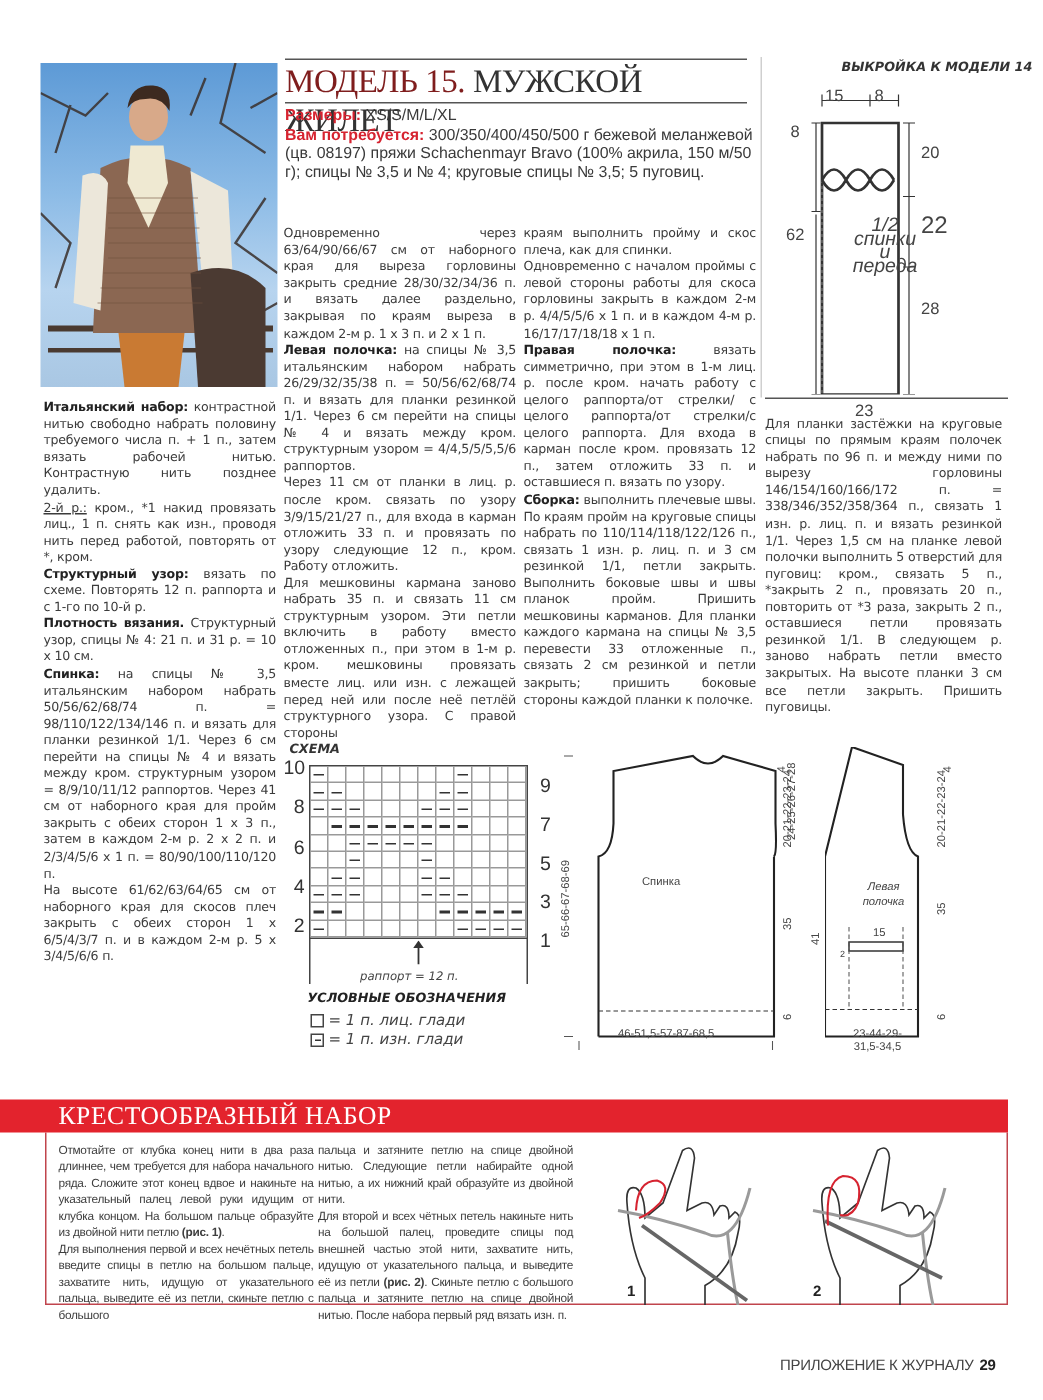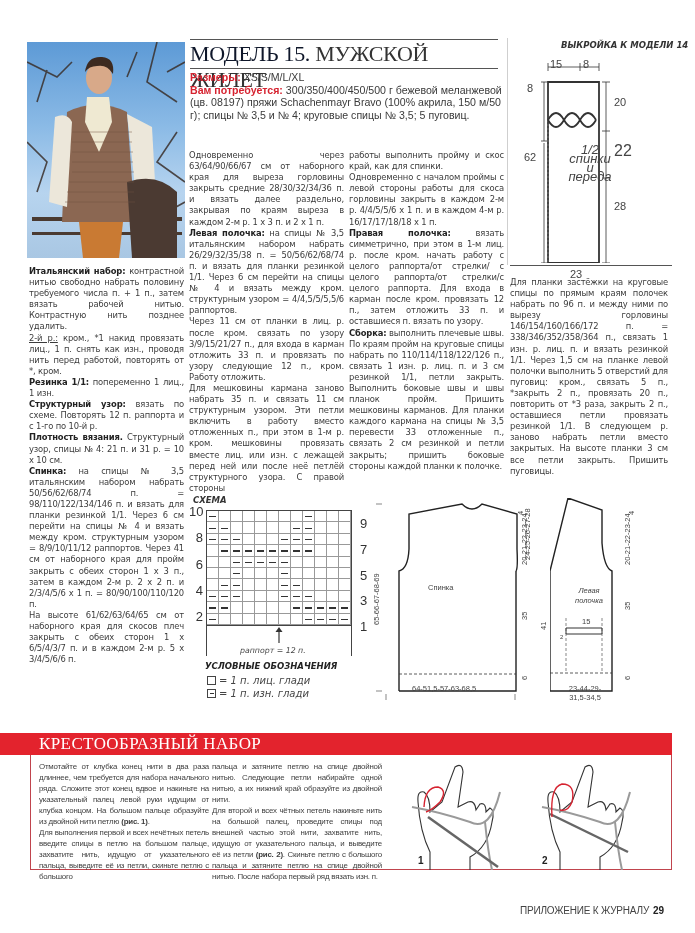--- a/index.html
+++ b/index.html
@@ -7,21 +7,21 @@
   body { position: relative; font-family: "Liberation Sans", sans-serif; color: #3a3a3a; }
   .abs { position: absolute; }
   .txt { font-size: 8.4px; line-height: 11.1px; text-align: justify; hyphens: manual; color: #3b3b3b; font-family: "DejaVu Sans", sans-serif; letter-spacing: -0.15px; }
   .txt p { margin: 0; }
   .b { font-weight: bold; color: #222; }
   .u { text-decoration: underline; }
   .photo { left: 27px; top: 42px; width: 158px; height: 216px; overflow: hidden;
     background: linear-gradient(180deg, #5d9ad6 0%, #8cbbe6 40%, #b7d4ef 70%, #a9c7e3 100%); }
   .title-bar { left: 190px; top: 39px; width: 308px; height: 30px; border-top: 1.5px solid #555; border-bottom: 1.5px solid #555; }
   .title { font-family: "Liberation Serif", serif; font-size: 22px; line-height: 26px; color: #333; padding-top: 1px; letter-spacing: -0.3px; }
-  .title .num { color: #0f172a; }
+  .title .num { color: #7f1d1d; }
   .req { left: 190px; top: 71px; width: 312px; font-size: 10.6px; line-height: 12.6px; color: #3a3a3a; font-family: "Liberation Sans", sans-serif; }
   .req .lbl { color: #d62330; font-weight: bold; }
   .vline { left: 507px; top: 38px; width: 1px; height: 227px; background: #cfcfcf; }
   .pattern-title { left: 537px; top: 40px; font-size: 8.5px; font-weight: bold; font-style: italic; color: #333; font-family: "DejaVu Sans", sans-serif; margin-left: 24px; }
   .hline-r { left: 510px; top: 265px; width: 162px; height: 1px; background: #555; }
   .chart-title { left: 193px; top: 495px; font-size: 8.5px; font-weight: bold; font-style: italic; color: #333; font-family: "DejaVu Sans", sans-serif; }
   .grid { left: 206px; top: 510px; width: 146px; height: 116px; border: 1px solid #444; display: grid; grid-template-columns: repeat(12, 1fr); grid-template-rows: repeat(10, 1fr); }
   .cell { border-right: 0.6px solid #999; border-bottom: 0.6px solid #999; position: relative; }
   .cell.p::after { content: ""; position: absolute; left: 2px; right: 2px; top: 50%; height: 1.2px; background: #333; }
   .rnum { font-size: 13px; color: #333; font-family: "Liberation Sans", sans-serif; width: 14px; text-align: right; }
@@ -100,36 +100,35 @@
 <div class="abs dim" style="left:565px; top:145px; width:50px; text-align:center; font-style:italic; font-size:13px; line-height:9px;">
   <div>1/2</div>
   <div>спинки</div>
   <div>и переда</div>
 </div>
 <div class="abs hline-r"></div>
 
 <div class="abs txt" style="left:29px; top:266px; width:155px;">
   <p><span class="b">Итальянский набор:</span> <span>контрастной нитью свободно набрать половину требуемого числа п. + 1 п., затем вязать рабочей нитью. Контрастную нить позднее удалить.</span></p>
   <p><span class="u">2-й р.:</span> <span>кром., *1 накид провязать лиц., 1 п. снять как изн., проводя нить перед работой, повторять от *, кром.</span></p>
-  <p><span class="b">Резинка 1/1:</span> <span>попеременно 1 лиц., 1 изн.</span></p>
   <p><span class="b">Структурный узор:</span> <span>вязать по схеме. Повторять 12 п. раппорта и с 1-го по 10-й р.</span></p>
   <p><span class="b">Плотность вязания.</span> <span>Структурный узор, спицы № 4: 21 п. и 31 р. = 10 х 10 см.</span></p>
   <p><span class="b">Спинка:</span> <span>на спицы № 3,5 итальянским набором набрать 50/56/62/68/74 п. = 98/110/122/134/146 п. и вязать для планки резинкой 1/1. Через 6 см перейти на спицы № 4 и вязать между кром. структурным узором = 8/9/10/11/12 раппортов. Через 41 см от наборного края для пройм закрыть с обеих сторон 1 х 3 п., затем в каждом 2-м р. 2 х 2 п. и 2/3/4/5/6 х 1 п. = 80/90/100/110/120 п.</span></p>
   <p>На высоте 61/62/63/64/65 см от наборного края для скосов плеч закрыть с обеих сторон 1 х 6/5/4/3/7 п. и в каждом 2-м р. 5 х 3/4/5/6/6 п.</p>
 </div>
 
 <div class="abs txt" style="left:189px; top:150px; width:155px;">
   <p>Одновременно через 63/64/90/66/67 см от наборного края для выреза горловины закрыть средние 28/30/32/34/36 п. и вязать далее раздельно, закрывая по краям выреза в каждом 2-м р. 1 х 3 п. и 2 х 1 п.</p>
   <p><span class="b">Левая полочка:</span> <span>на спицы № 3,5 итальянским набором набрать 26/29/32/35/38 п. = 50/56/62/68/74 п. и вязать для планки резинкой 1/1. Через 6 см перейти на спицы № 4 и вязать между кром. структурным узором = 4/4,5/5/5,5/6 раппортов.</span></p>
   <p>Через 11 см от планки в лиц. р. после кром. связать по узору 3/9/15/21/27 п., для входа в карман отложить 33 п. и провязать по узору следующие 12 п., кром. Работу отложить.</p>
   <p>Для мешковины кармана заново набрать 35 п. и связать 11 см структурным узором. Эти петли включить в работу вместо отложенных п., при этом в 1-м р. кром. мешковины провязать вместе лиц. или изн. с лежащей перед ней или после неё петлёй структурного узора. С правой стороны</p>
 </div>
 
 <div class="abs txt" style="left:349px; top:150px; width:155px;">
-  <p>работы выполнить пройму и скос край, как для спинки.</p>
+  <p>краям выполнить пройму и скос плеча, как для спинки.</p>
   <p>Одновременно с началом проймы с левой стороны работы для скоса горловины закрыть в каждом 2-м р. 4/4/5/5/6 х 1 п. и в каждом 4-м р. 16/17/17/18/18 х 1 п.</p>
   <p><span class="b">Правая полочка:</span> <span>вязать симметрично, при этом в 1-м лиц. р. после кром. начать работу с целого раппорта/от стрелки/ с целого раппорта/от стрелки/с целого раппорта. Для входа в карман после кром. провязать 12 п., затем отложить 33 п. и оставшиеся п. вязать по узору.</span></p>
   <p><span class="b">Сборка:</span> <span>выполнить плечевые швы. По краям пройм на круговые спицы набрать по 110/114/118/122/126 п., связать 1 изн. р. лиц. п. и 3 см резинкой 1/1, петли закрыть. Выполнить боковые швы и швы планок пройм. Пришить мешковины карманов. Для планки каждого кармана на спицы № 3,5 перевести 33 отложенные п., связать 2 см резинкой и петли закрыть; пришить боковые стороны каждой планки к полочке.</span></p>
 </div>
 
 <div class="abs txt" style="left:510px; top:277px; width:158px;">
   <p>Для планки застёжки на круговые спицы по прямым краям полочек набрать по 96 п. и между ними по вырезу горловины 146/154/160/166/172 п. = 338/346/352/358/364 п., связать 1 изн. р. лиц. п. и вязать резинкой 1/1. Через 1,5 см на планке левой полочки выполнить 5 отверстий для пуговиц: кром., связать 5 п., *закрыть 2 п., провязать 20 п., повторить от *3 раза, закрыть 2 п., оставшиеся петли провязать резинкой 1/1. В следующем р. заново набрать петли вместо закрытых. На высоте планки 3 см все петли закрыть. Пришить пуговицы.</p>
 </div>
 
 <div class="abs chart-title">СХЕМА</div>
@@ -299,21 +298,21 @@
       <path d="M4 10 H10 M4 197 H10 M14 200 V206 M143 200 V206"></path>
     </g>
   </svg>
 </div>
 <div class="abs dim" style="left:372px; top:545px; transform:rotate(-90deg); transform-origin:left top; top:625px;">65-66-67-68-69</div>
 <div class="abs dim" style="left:428px; top:583px;">Спинка</div>
 <div class="abs dim" style="left:516px; top:508px; transform:rotate(-90deg); transform-origin:left top; top:515px;">4</div>
 <div class="abs dim" style="left:520px; top:565px; transform:rotate(-90deg); transform-origin:left top;">20-21-22-23-24</div>
 <div class="abs dim" style="left:520px; top:620px; transform:rotate(-90deg); transform-origin:left top;">35</div>
 <div class="abs dim" style="left:520px; top:680px; transform:rotate(-90deg); transform-origin:left top;">6</div>
-<div class="abs dim" style="left:412px; top:684px;">64-51,5-57-63-68,5</div>
+<div class="abs dim" style="left:412px; top:684px;">46-51,5-57-87-68,5</div>
 
 <div class="abs" style="left:550px; top:498px; width:115px; height:200px;">
   <svg width="115" height="200" viewBox="0 0 115 200">
     <g fill="none" stroke="#222" stroke-width="1.4">
       <path d="M0 193 V73 L18 0 L52 12 V45 Q54 70 62 73 V193 Z"></path>
     </g>
     <path d="M0 175 H62" stroke="#333" stroke-width="0.8" stroke-dasharray="3,2" fill="none"></path>
     <path d="M16 130 H52 V136 H16 Z" stroke="#333" stroke-width="1" fill="none"></path>
     <path d="M16 120 V175 M52 120 V175" stroke="#555" stroke-width="0.7" stroke-dasharray="3,2" fill="none"></path>
   </svg>

